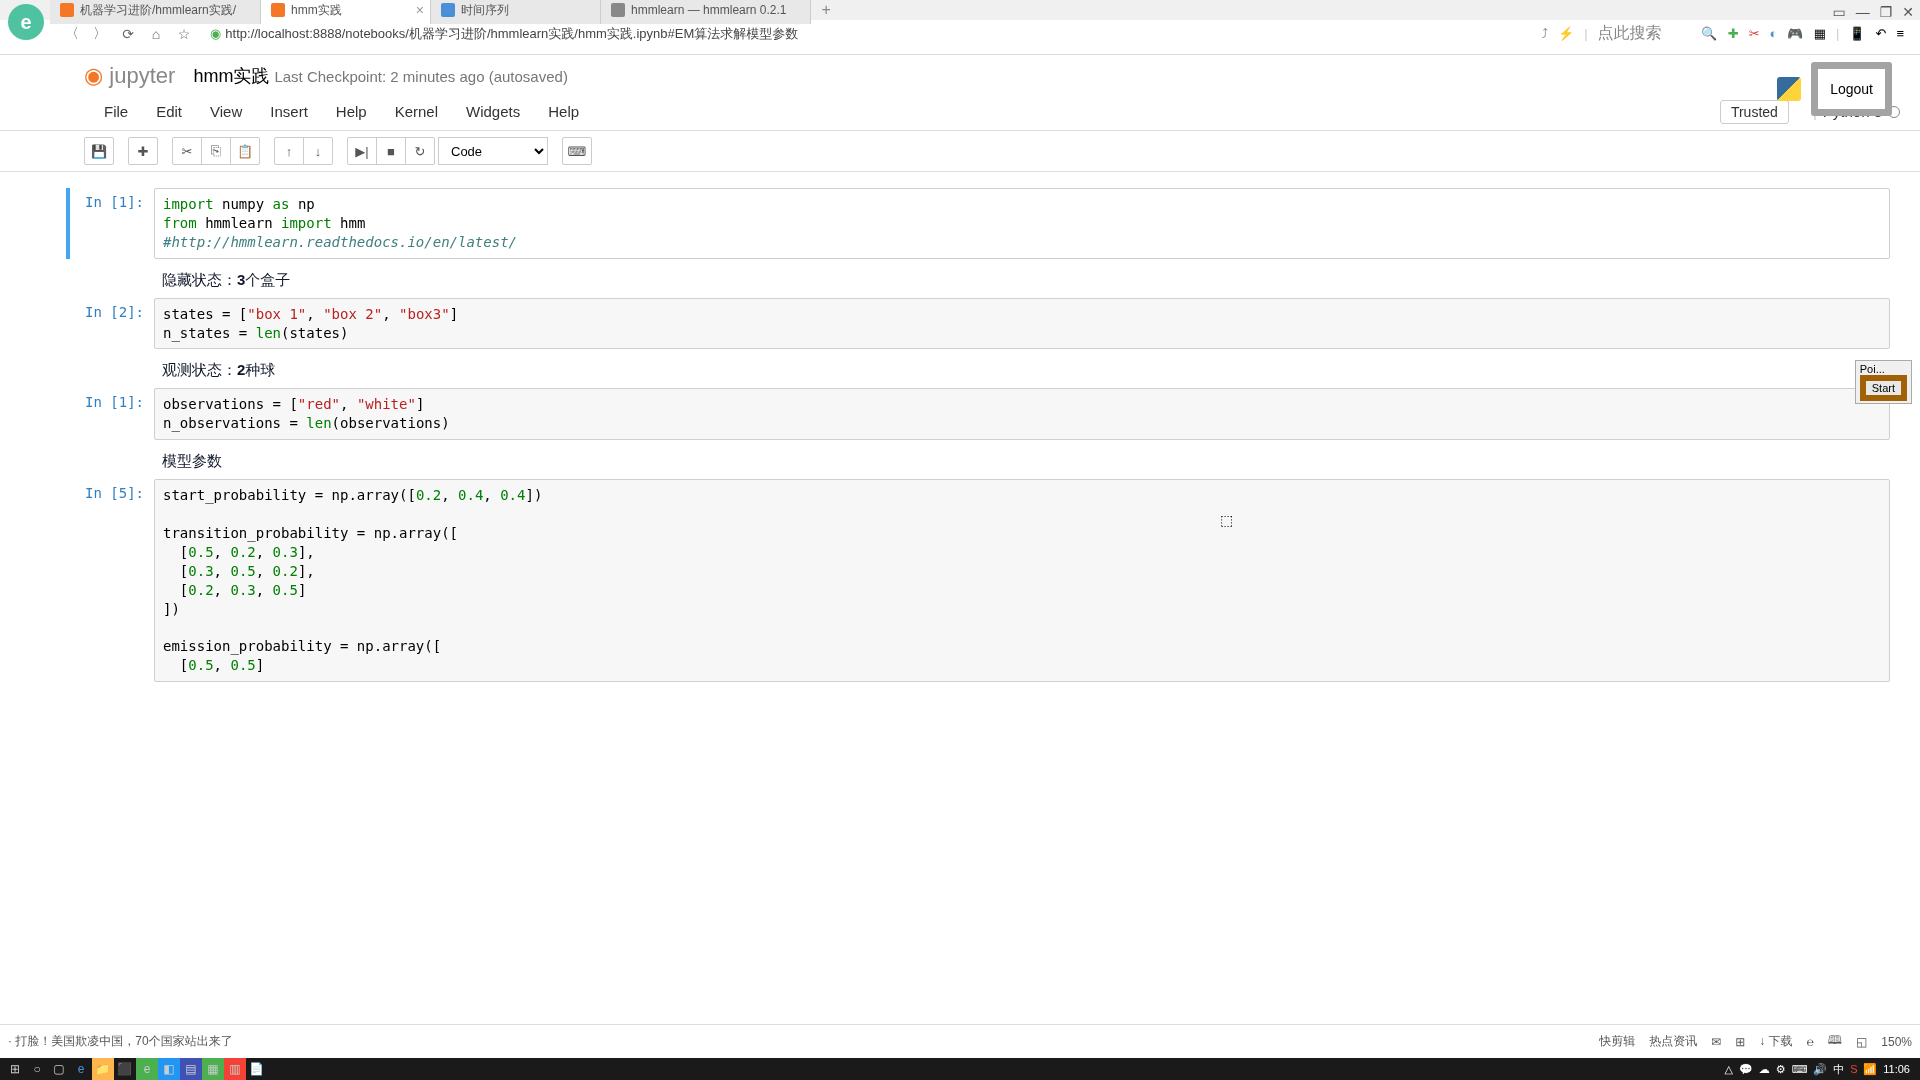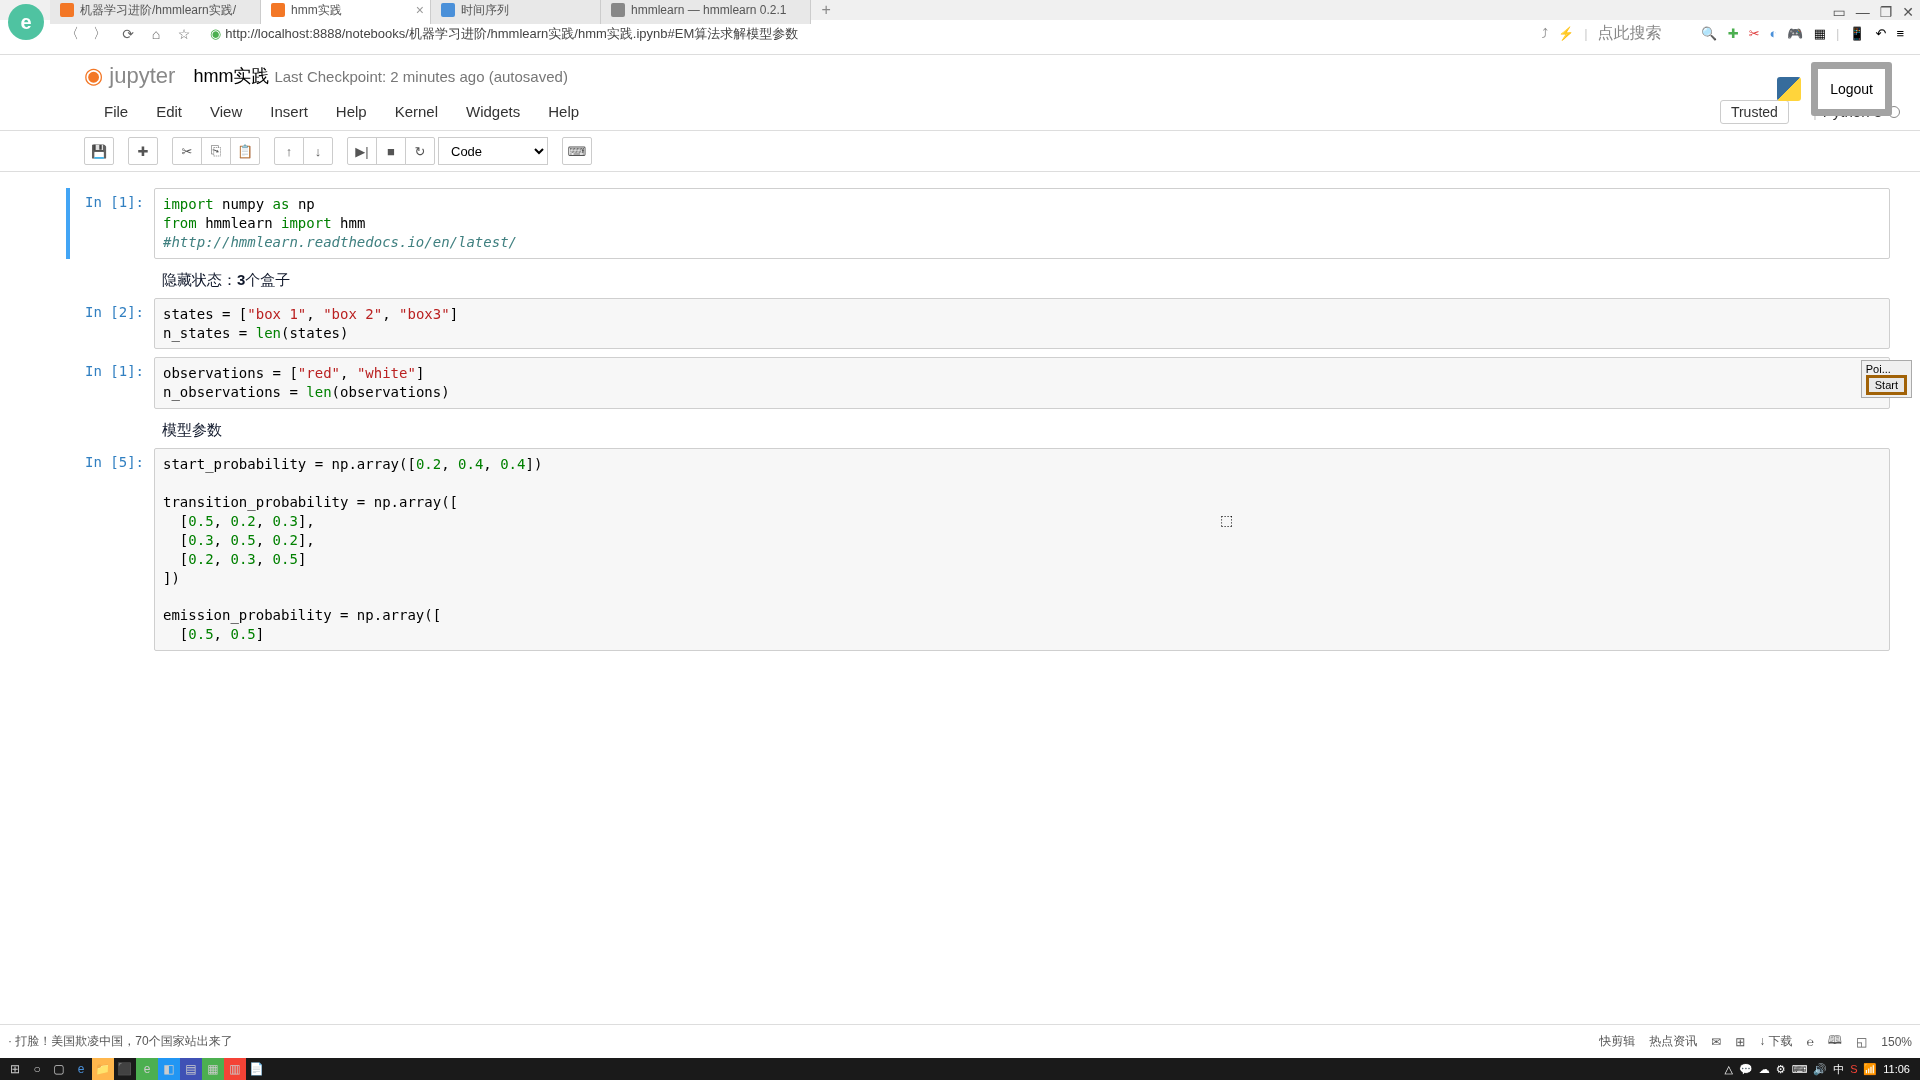--- a/index.html
+++ b/index.html
@@ -216,20 +216,23 @@
   </div>
 
   <div class="cell">
     <div class="prompt">In [2]:</div>
     <div class="input-area">
 <pre>states = [<span class="str-red">"box 1"</span>, <span class="str-red">"box 2"</span>, <span class="str-red">"box3"</span>]
 n_states = <span class="builtin-green">len</span>(states)</pre>
     </div>
   </div>
 
+  <div class="md-cell">
+    <span>观测状态：</span><span class="md-bold">2</span><span>种球</span>
+  </div>
 
   <div class="cell">
     <div class="prompt">In [1]:</div>
     <div class="input-area">
 <pre>observations = [<span class="str-red">"red"</span>, <span class="str-red">"white"</span>]
 n_observations = <span class="builtin-green">len</span>(observations)</pre>
     </div>
   </div>
 
   <div class="md-cell">
@@ -249,21 +252,21 @@
 
 emission_probability = np.array([
   [<span class="num-green">0.5</span>, <span class="num-green">0.5</span>]</pre>
     </div>
   </div>
 
 </div>
 
 <div class="float-box">
   <div>Poi...</div>
-  <button style="border:3px solid #a16207;background:#e8e8e8;padding:1px 6px;font-size:11px">Start</button>
+  <button style="border:6px solid #a16207;background:#e8e8e8;padding:1px 6px;font-size:11px">Start</button>
 </div>
 
 <div class="cursor">⬚</div>
 
 <div class="news-bar">
   <span>· 打脸！美国欺凌中国，70个国家站出来了</span>
   <div class="right">
     <span>快剪辑</span>
     <span>热点资讯</span>
     <span>✉</span>

